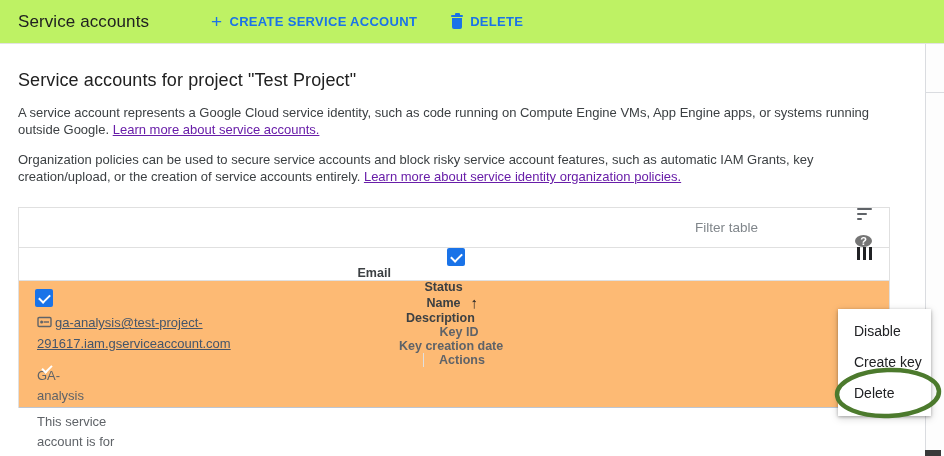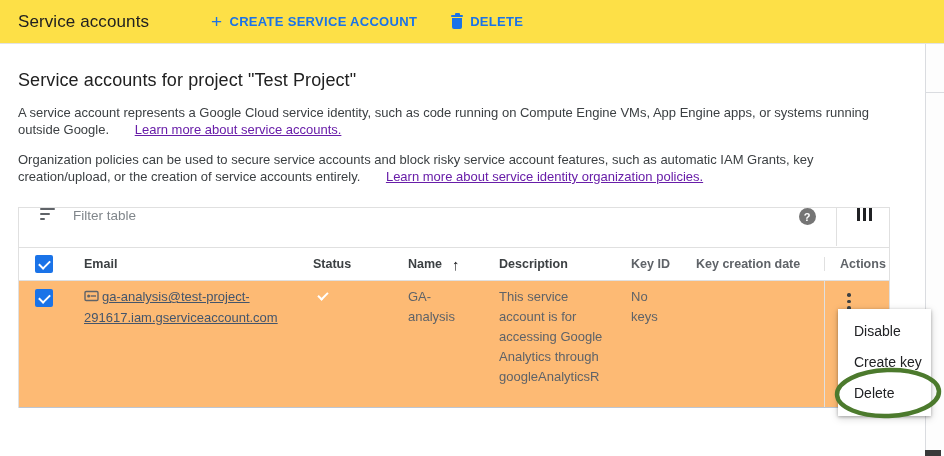--- a/index.html
+++ b/index.html
@@ -5,21 +5,21 @@
   * { margin:0; padding:0; box-sizing:border-box; }
   html,body { width:944px; height:456px; }
   body {
     font-family:"Liberation Sans", sans-serif;
     background:#fff; color:#202124;
     position:relative; overflow:hidden;
   }
   
   .topbar {
     height:44px; display:flex; align-items:center;
-    border-bottom:1px solid #e3e3e3; background:#fde047;
+    border-bottom:1px solid #e3e3e3; background:#bef264;
     padding-left:18px; position:relative; z-index:2;
   }
   .page-title { font-size:17px; font-weight:500; color:#212121; letter-spacing:.1px; }
   .bar-btn {
     display:flex; align-items:center; gap:7px;
     background:none; border:none; cursor:pointer;
     color:#1a73e8; font-family:inherit;
     font-size:13px; font-weight:600; letter-spacing:.3px;
   }
   .bar-btn.create { margin-left:62px; }
@@ -27,47 +27,47 @@
   .plus-glyph { font-size:19px; font-weight:400; line-height:14px; }
   .trash { position:relative; width:12px; height:14px; }
   .trash .lid { position:absolute; top:0; left:0; width:12px; height:2px; background:#1a73e8; border-radius:1px; }
   .trash .lid::before { content:""; position:absolute; top:-2px; left:3.5px; width:5px; height:2px; background:#1a73e8; border-radius:1px 1px 0 0; }
   .trash .bin { position:absolute; top:3px; left:1px; width:10px; height:11px; background:#1a73e8; border-radius:0 0 2px 2px; }
 
   
   .content { padding:0 18px; }
   .section-heading { font-size:18px; font-weight:400; color:#212121; margin-top:26px; letter-spacing:.1px; }
   .para { font-size:13px; line-height:17px; color:#3c4043; width:878px; margin-top:13px; }
-  .para a { color:#681da8; text-decoration:underline; cursor:pointer;margin-left:22px; }
+  .para a { color:#681da8; text-decoration:underline; cursor:pointer; }
 
   
   .table-card {
     width:872px; margin-top:22px;
     border:1px solid #e0e0e0; border-bottom:none;
     background:#fff;
   }
-  .filter-bar { height:40px; display:flex; align-items:flex-start; border-bottom:1px solid #e0e0e0; padding:0 17px 0 21px; }
+  .filter-bar { height:40px; display:flex; align-items:flex-end; border-bottom:1px solid #e0e0e0; padding:0 17px 0 21px;flex-direction:column; }
   .filter-icon { display:flex; flex-direction:column; gap:3px; width:15px; }
   .filter-icon span { height:2px; background:#5f6368; border-radius:1px; }
   .filter-icon .l1{ width:15px; } .filter-icon .l2{ width:10px; } .filter-icon .l3{ width:5px; }
   .filter-input {
     flex:1; border:none; outline:none; margin-left:18px;
     font-family:inherit; font-size:13.5px; color:#202124; background:transparent;
   }
   .filter-input::placeholder { color:#80868b; }
   .help-icon {
     width:17px; height:17px; border-radius:50%; background:#757575;
     color:#fff; font-size:11px; font-weight:700;
     display:flex; align-items:center; justify-content:center; cursor:pointer;
   }
   .fb-divider { width:1px; height:38px; background:#e0e0e0; margin:0 20px; }
   .columns-icon { display:flex; gap:2.5px; cursor:pointer; }
   .columns-icon span { width:3.5px; height:13px; background:#202124; }
 
-  .trow { display:flex; }
+  .trow { display:flex;flex-direction:column; }
   .thead { height:32px; align-items:center; font-size:12.5px; font-weight:600; }
   .cell { padding-left:18px; flex:none; }
   .c-check { width:47px; padding-left:16px; display:flex; }
   .c-email { width:229px; }
   .c-status{ width:95px; }
   .c-name  { width:91px; }
   .c-desc  { width:132px; }
   .c-keyid { width:65px; }
   .c-date  { width:146px; }
   .c-actions { flex:1; border-left:1px solid #e0e0e0; padding-left:15px; }

